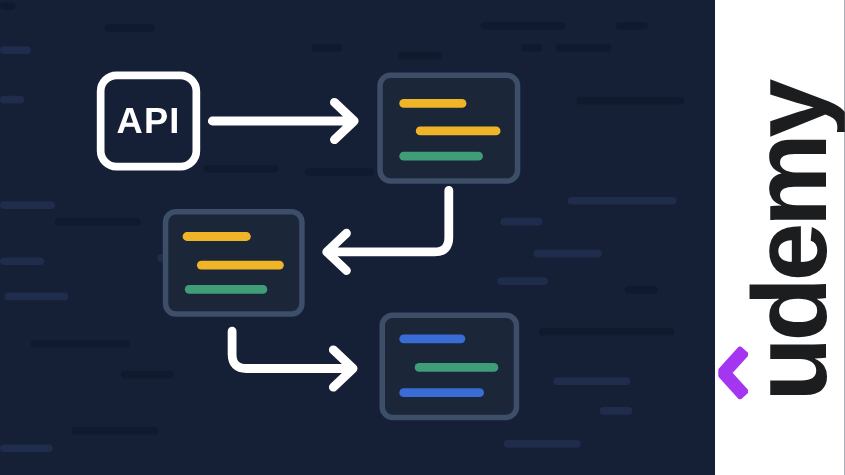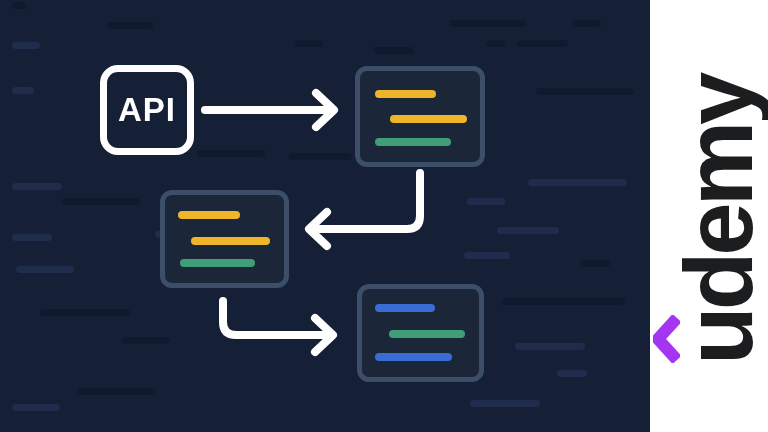--- a/index.html
+++ b/index.html
@@ -4,21 +4,21 @@
 <style>
   html,body{margin:0;padding:0;}
   body{
     width:768px;height:432px;overflow:hidden;
     background:#152036;
     font-family:"Liberation Sans",sans-serif;
   }
   .stage{position:relative;width:768px;height:432px;}
 
   
-  .canvas{position:absolute;left:0;top:0;width:650px;height:432px;background:#152036;overflow:hidden;margin-left:12px;}
+  .canvas{position:absolute;left:0;top:0;width:650px;height:432px;background:#152036;overflow:hidden;}
 
   
   .dash{position:absolute;height:7px;border-radius:4px;}
   .dash.dark{background:#101a2e;}
   .dash.light{background:#1f2c4c;}
 
   
   .api-box{
     position:absolute;left:88px;top:65px;width:94px;height:90px;
     border:7px solid #ffffff;border-radius:18px;box-sizing:border-box;

